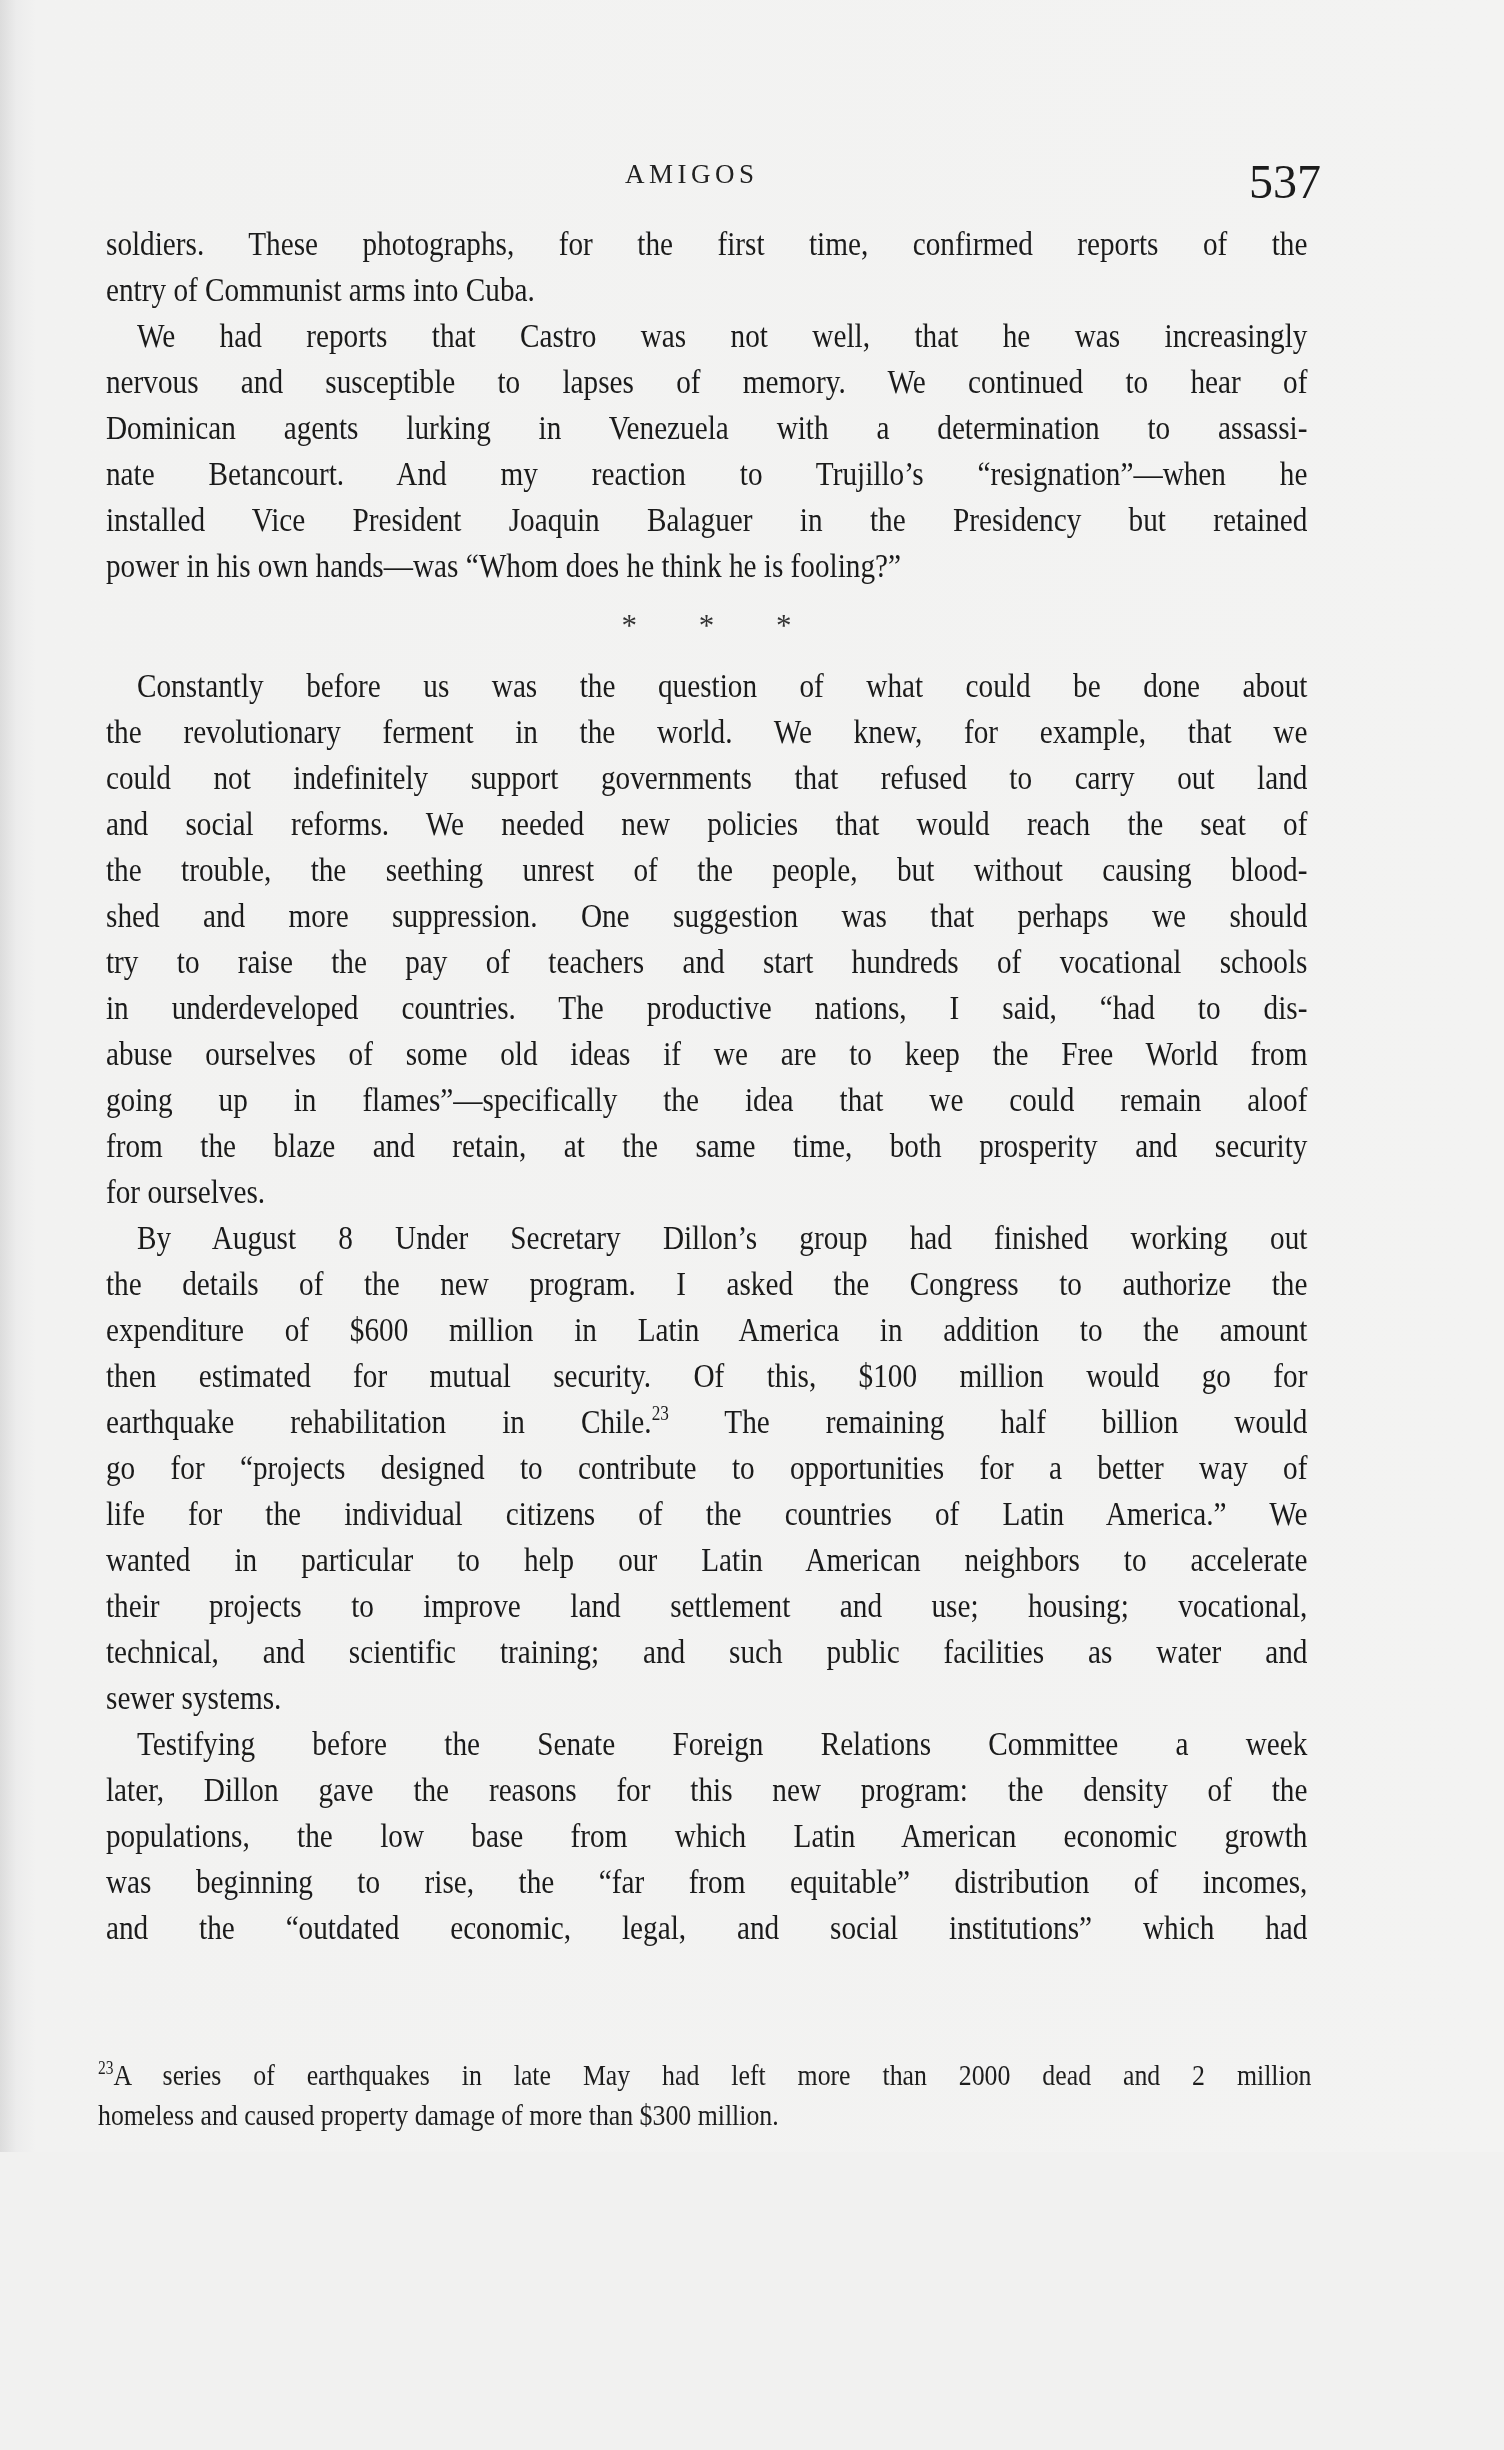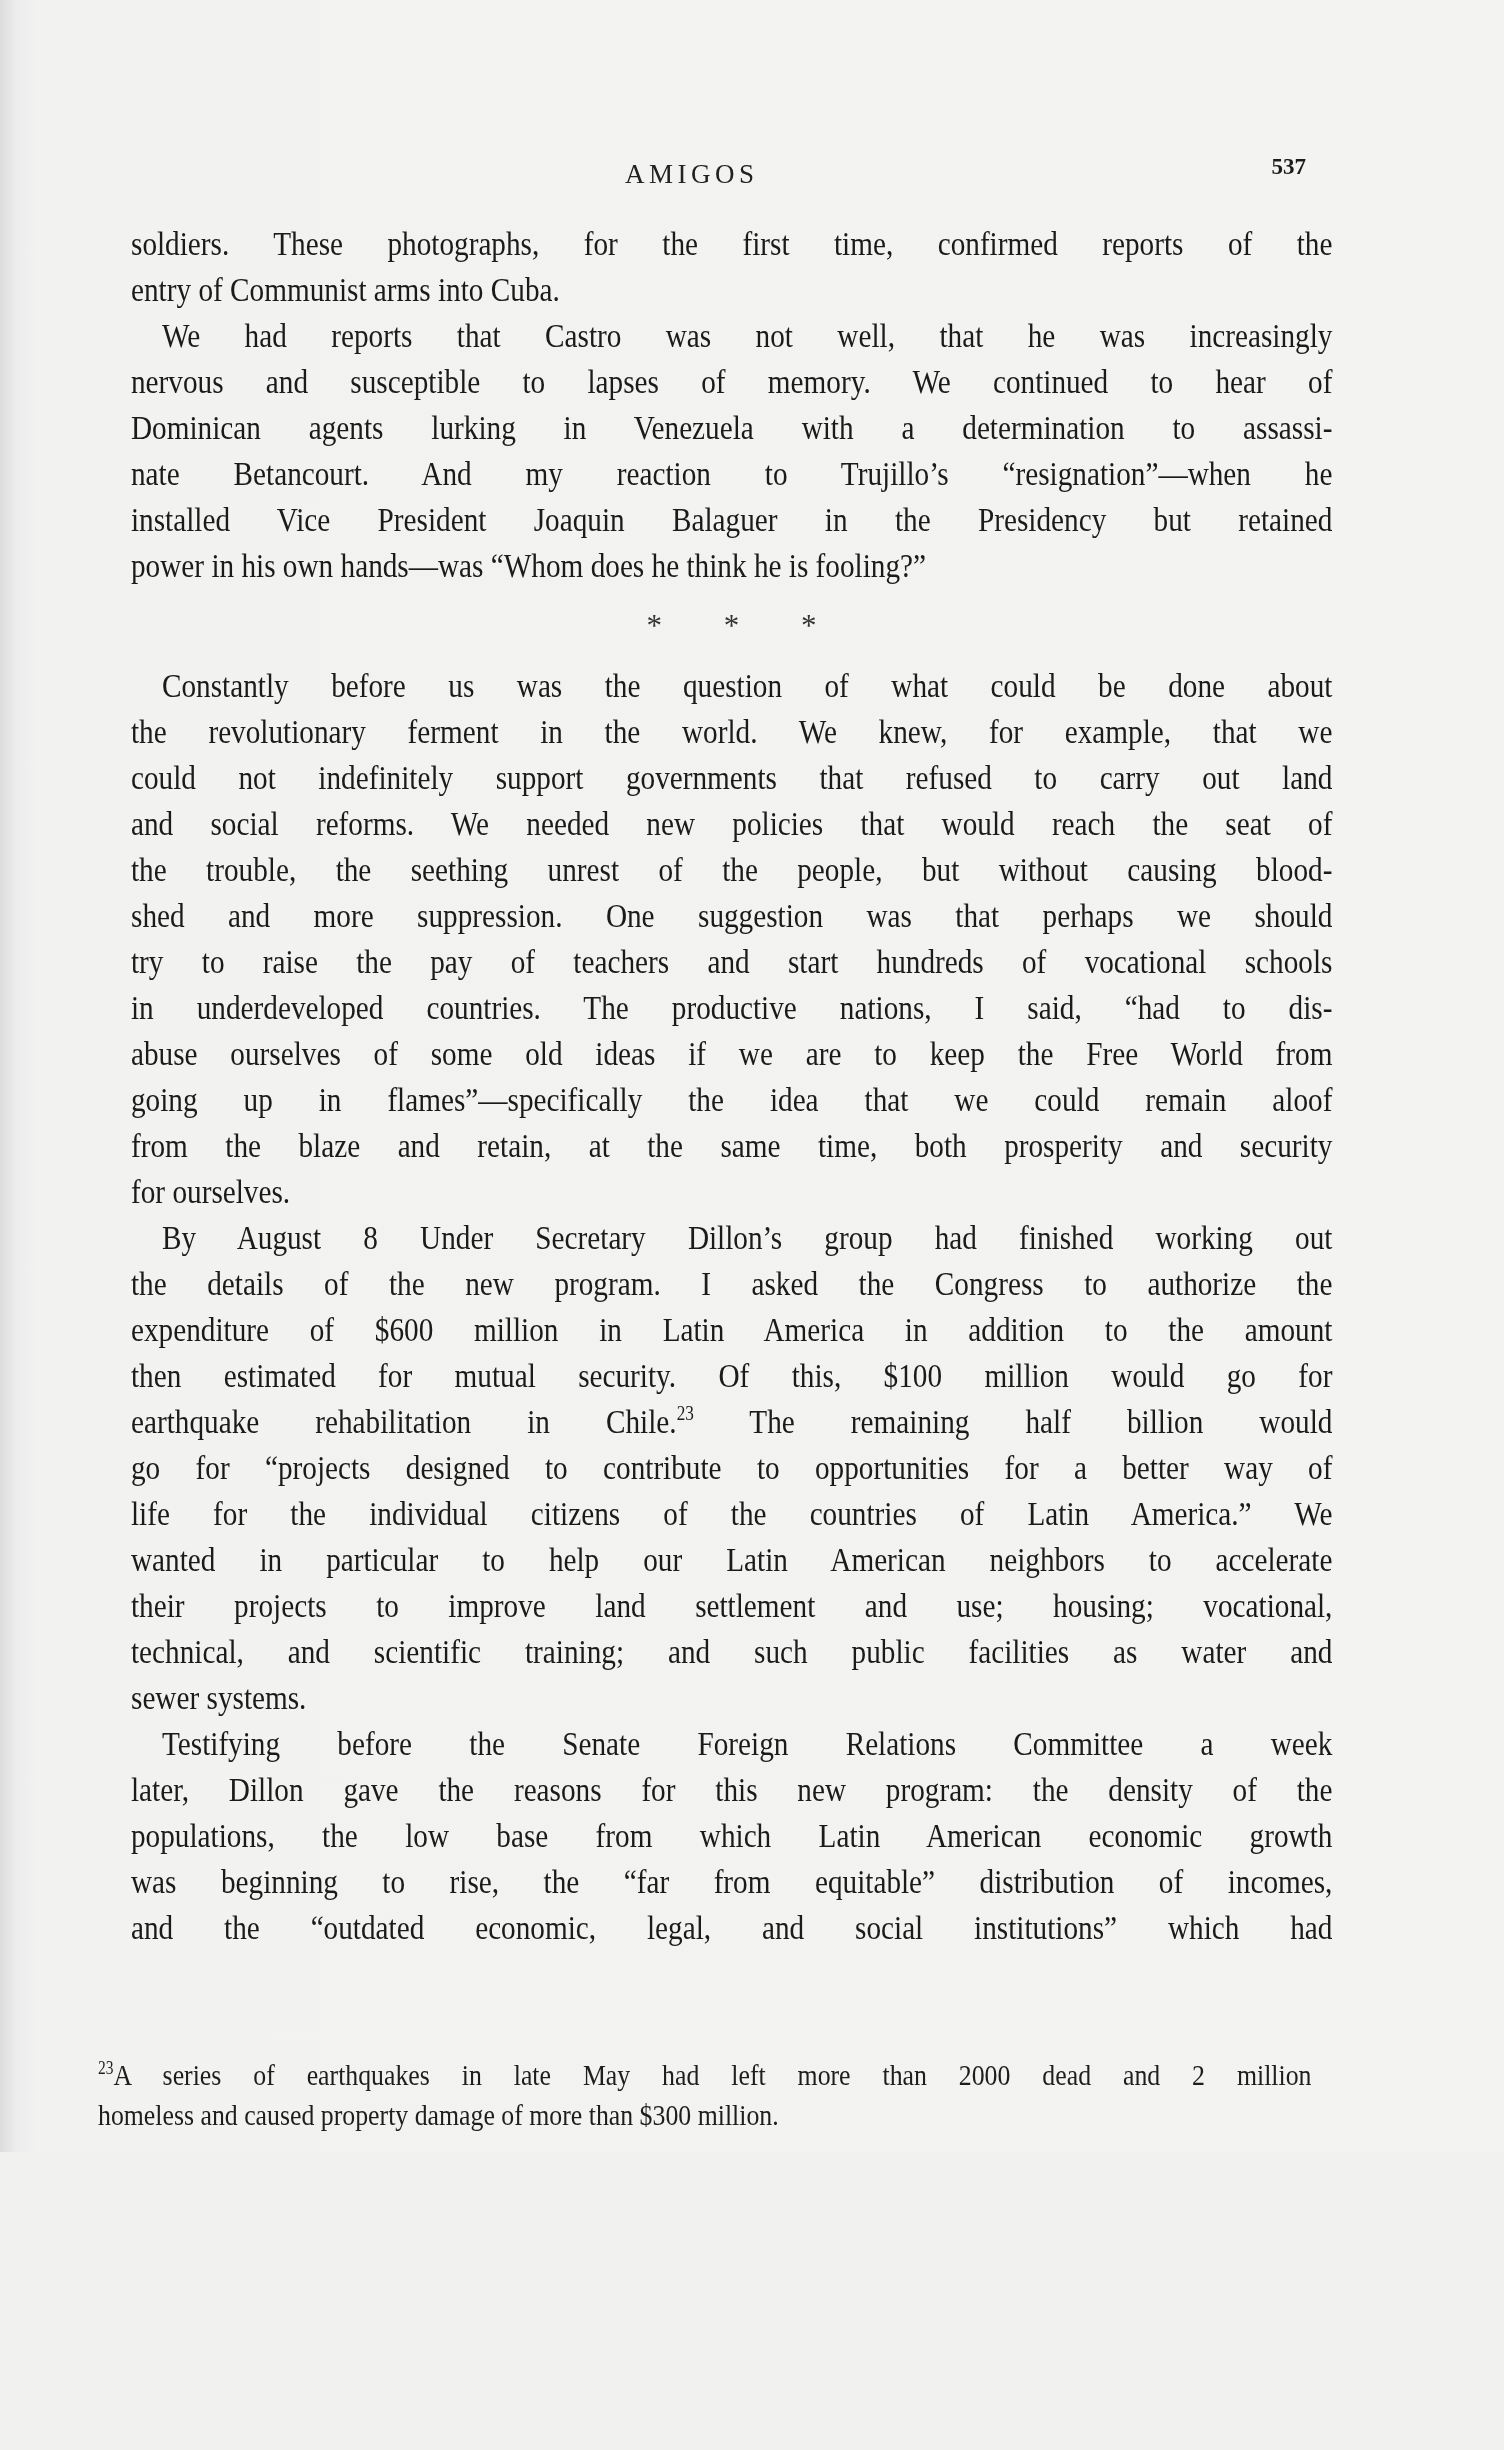--- a/index.html
+++ b/index.html
@@ -37,30 +37,28 @@
     font-size: 27px;
     letter-spacing: 4.5px;
     color: #222;
   }
   .folio {
     position: absolute;
     left: 1249px;
     width: 57px;
     text-align: right;
     top: 0px;
-    font-size: 23px;
+    font-size: 48px;
     color: #1c1c1c;
-    font-weight: bold;
   }
   .body-text {
     position: absolute;
     left: 106px;
     top: 221px;
     width: 1201px;
-    margin-left: 25px;
   }
   .line {
     height: 46px;
     line-height: 46px;
     font-size: 34px;
     white-space: nowrap;
     text-align: justify;
     text-align-last: justify;
     transform: scaleX(0.86);
     transform-origin: left center;

